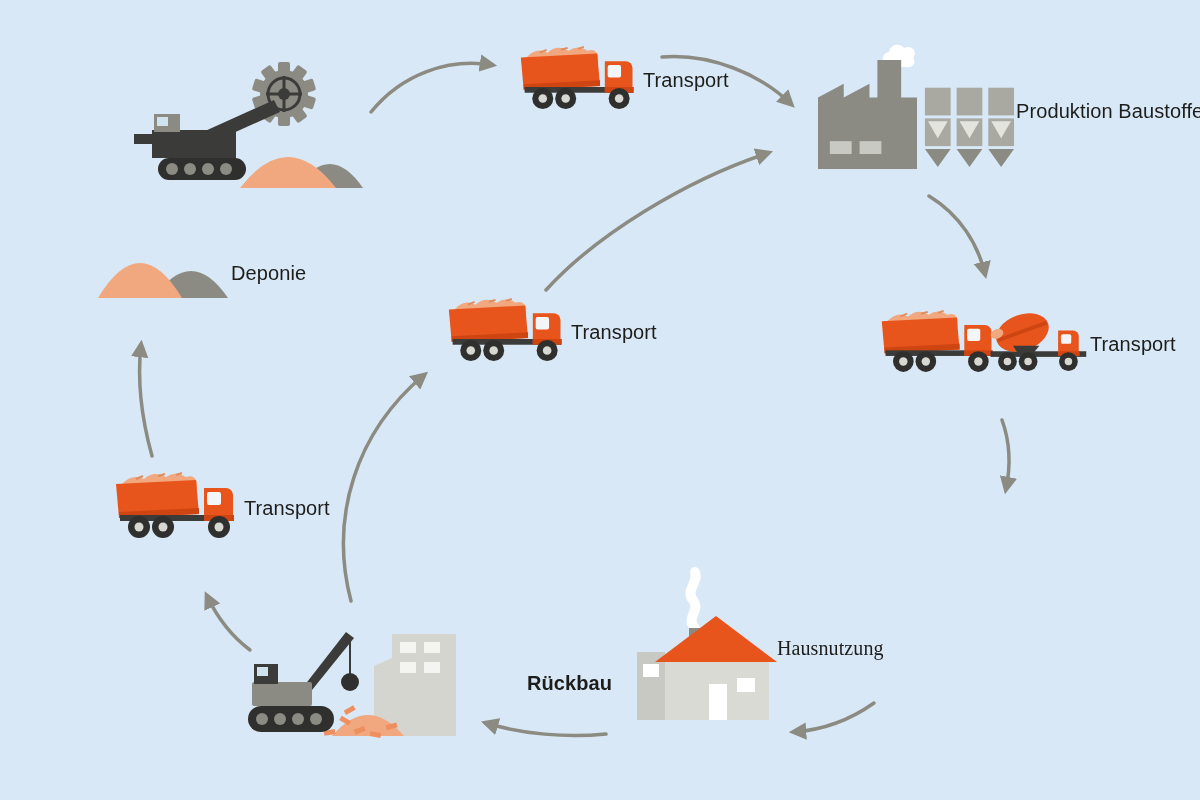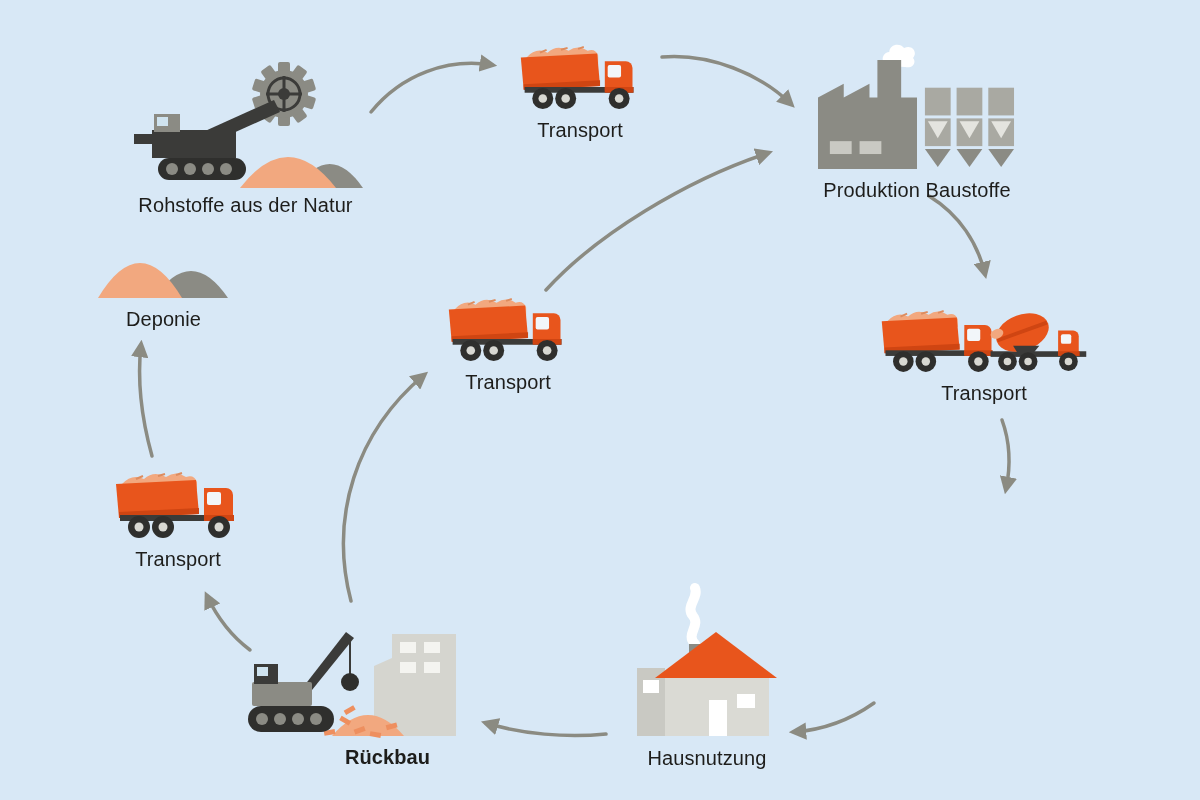--- a/index.html
+++ b/index.html
@@ -1,21 +1,21 @@
 <!DOCTYPE html>
 <html><head>
 <meta charset="utf-8">
 <style>
   html,body{margin:0;padding:0;background:#d8e8f6;}
   .stage{
     position:relative;width:1200px;height:800px;overflow:hidden;
     background:#d8e8f6;font-family:"Liberation Sans",sans-serif;
   }
   .arrows{position:absolute;left:0;top:0;width:1200px;height:800px;pointer-events:none;}
-  .node{position:absolute;margin:0;display:flex;flex-direction:column;align-items:center;}
+  .node{position:absolute;margin:0;display:flex;flex-direction:row;align-items:center;}
   .node .label{
     font-size:20px;color:#1d1d1b;margin-top:8px;white-space:nowrap;text-align:center;
     letter-spacing:.1px;
   }
   svg{display:block;}
 </style>
 </head>
 <body>
 
 <div class="stage">
@@ -194,21 +194,20 @@
       <path d="M152 456 C142 420 137 381 141 345" marker-end="url(#ah)"></path>
       <path d="M351 601 C329 517 356 432 424 375" marker-end="url(#ah)"></path>
       <path d="M546 290 C596 235 686 180 768 153" marker-end="url(#ah)"></path>
     </g>
   </svg>
 
   <figure class="node" style="left:128px;top:50px;">
     <svg width="235" height="140" viewBox="0 0 235 140">
         <use href="#g-rohstoffe"></use>
       </svg>
-    <figcaption class="label" style="margin-top:4px">Rohstoffe aus der Natur</figcaption>
   </figure>
 
   <figure class="node" style="left:517px;top:42px;">
     <svg width="126" height="69" viewBox="0 0 132 72">
         <use href="#g-truck"></use>
       </svg>
     <figcaption class="label">Transport</figcaption>
   </figure>
 
   <figure class="node" style="left:818px;top:44px;">
@@ -220,21 +219,21 @@
 
   <figure class="node" style="left:878px;top:306px;">
     <svg width="212" height="68" viewBox="0 0 226 72">
       <use href="#g-truck"></use>
       <use href="#g-mixer" transform="translate(114,0)"></use>
     </svg>
     <figcaption class="label">Transport</figcaption>
   </figure>
 
 
-  <figure class="node" style="left:637px;top:582px;">
+  <figure class="node" style="left:637px;top:566px;font-family:Liberation Serif, serif;">
     <svg width="140" height="157" viewBox="0 0 140 157">
         <use href="#g-house"></use>
       </svg>
     <figcaption class="label">Hausnutzung</figcaption>
   </figure>
 
   <figure class="node" style="left:248px;top:620px;font-weight:bold;">
     <svg width="215" height="118" viewBox="0 0 215 118">
         <use href="#g-rueckbau"></use>
       </svg>

